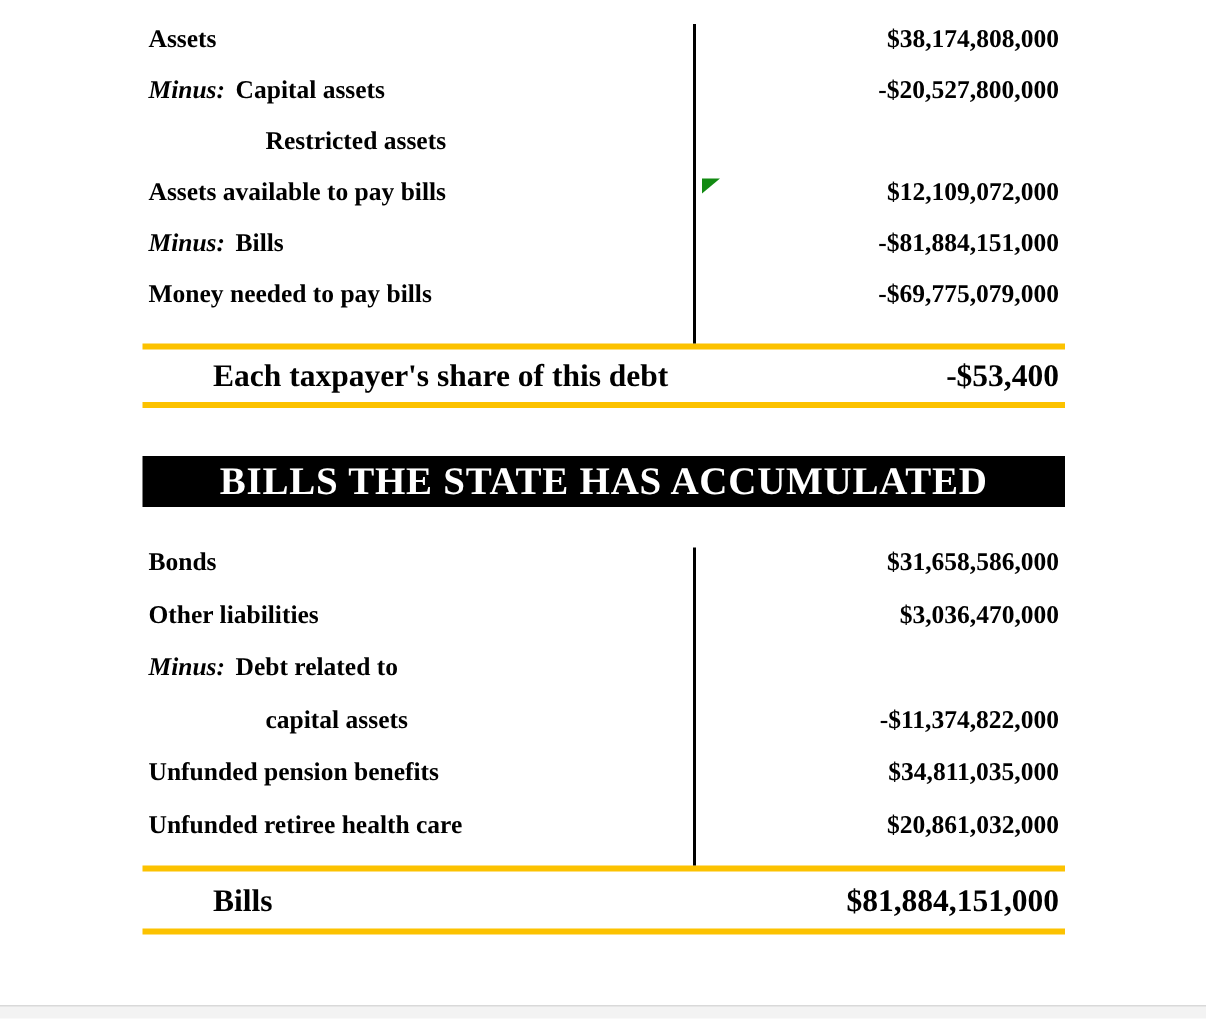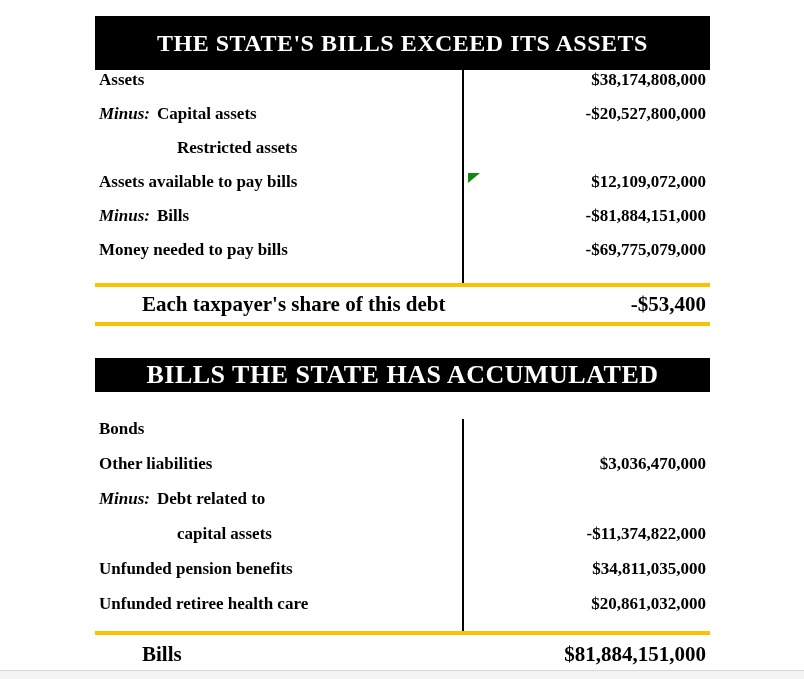--- a/index.html
+++ b/index.html
@@ -114,23 +114,20 @@
     border-top: 1px solid var(--edge_line, #d9d9d9);
     box-sizing: border-box;
   }
 </style>
 </head>
 <body>
 
 <div class="tables">
 
   <section class="tbl1">
-    <header class="title-bar h1">
-      <span>THE STATE'S BILLS EXCEED ITS ASSETS</span>
-    </header>
 
     <div class="rows t1">
       <div class="vline"></div>
 
       <div class="row">
         <div class="cell label">
           <span>Assets</span>
         </div>
         <div class="cell value">$38,174,808,000</div>
       </div>
@@ -188,20 +185,21 @@
       <span>BILLS THE STATE HAS ACCUMULATED</span>
     </header>
 
     <div class="rows t2">
       <div class="vline"></div>
 
       <div class="row">
         <div class="cell label">
           <span>Bonds</span>
         </div>
+        <div class="cell value">$31,658,586,000</div>
       </div>
 
       <div class="row">
         <div class="cell label">
           <span>Other liabilities</span>
         </div>
         <div class="cell value">$3,036,470,000</div>
       </div>
 
       <div class="row">

